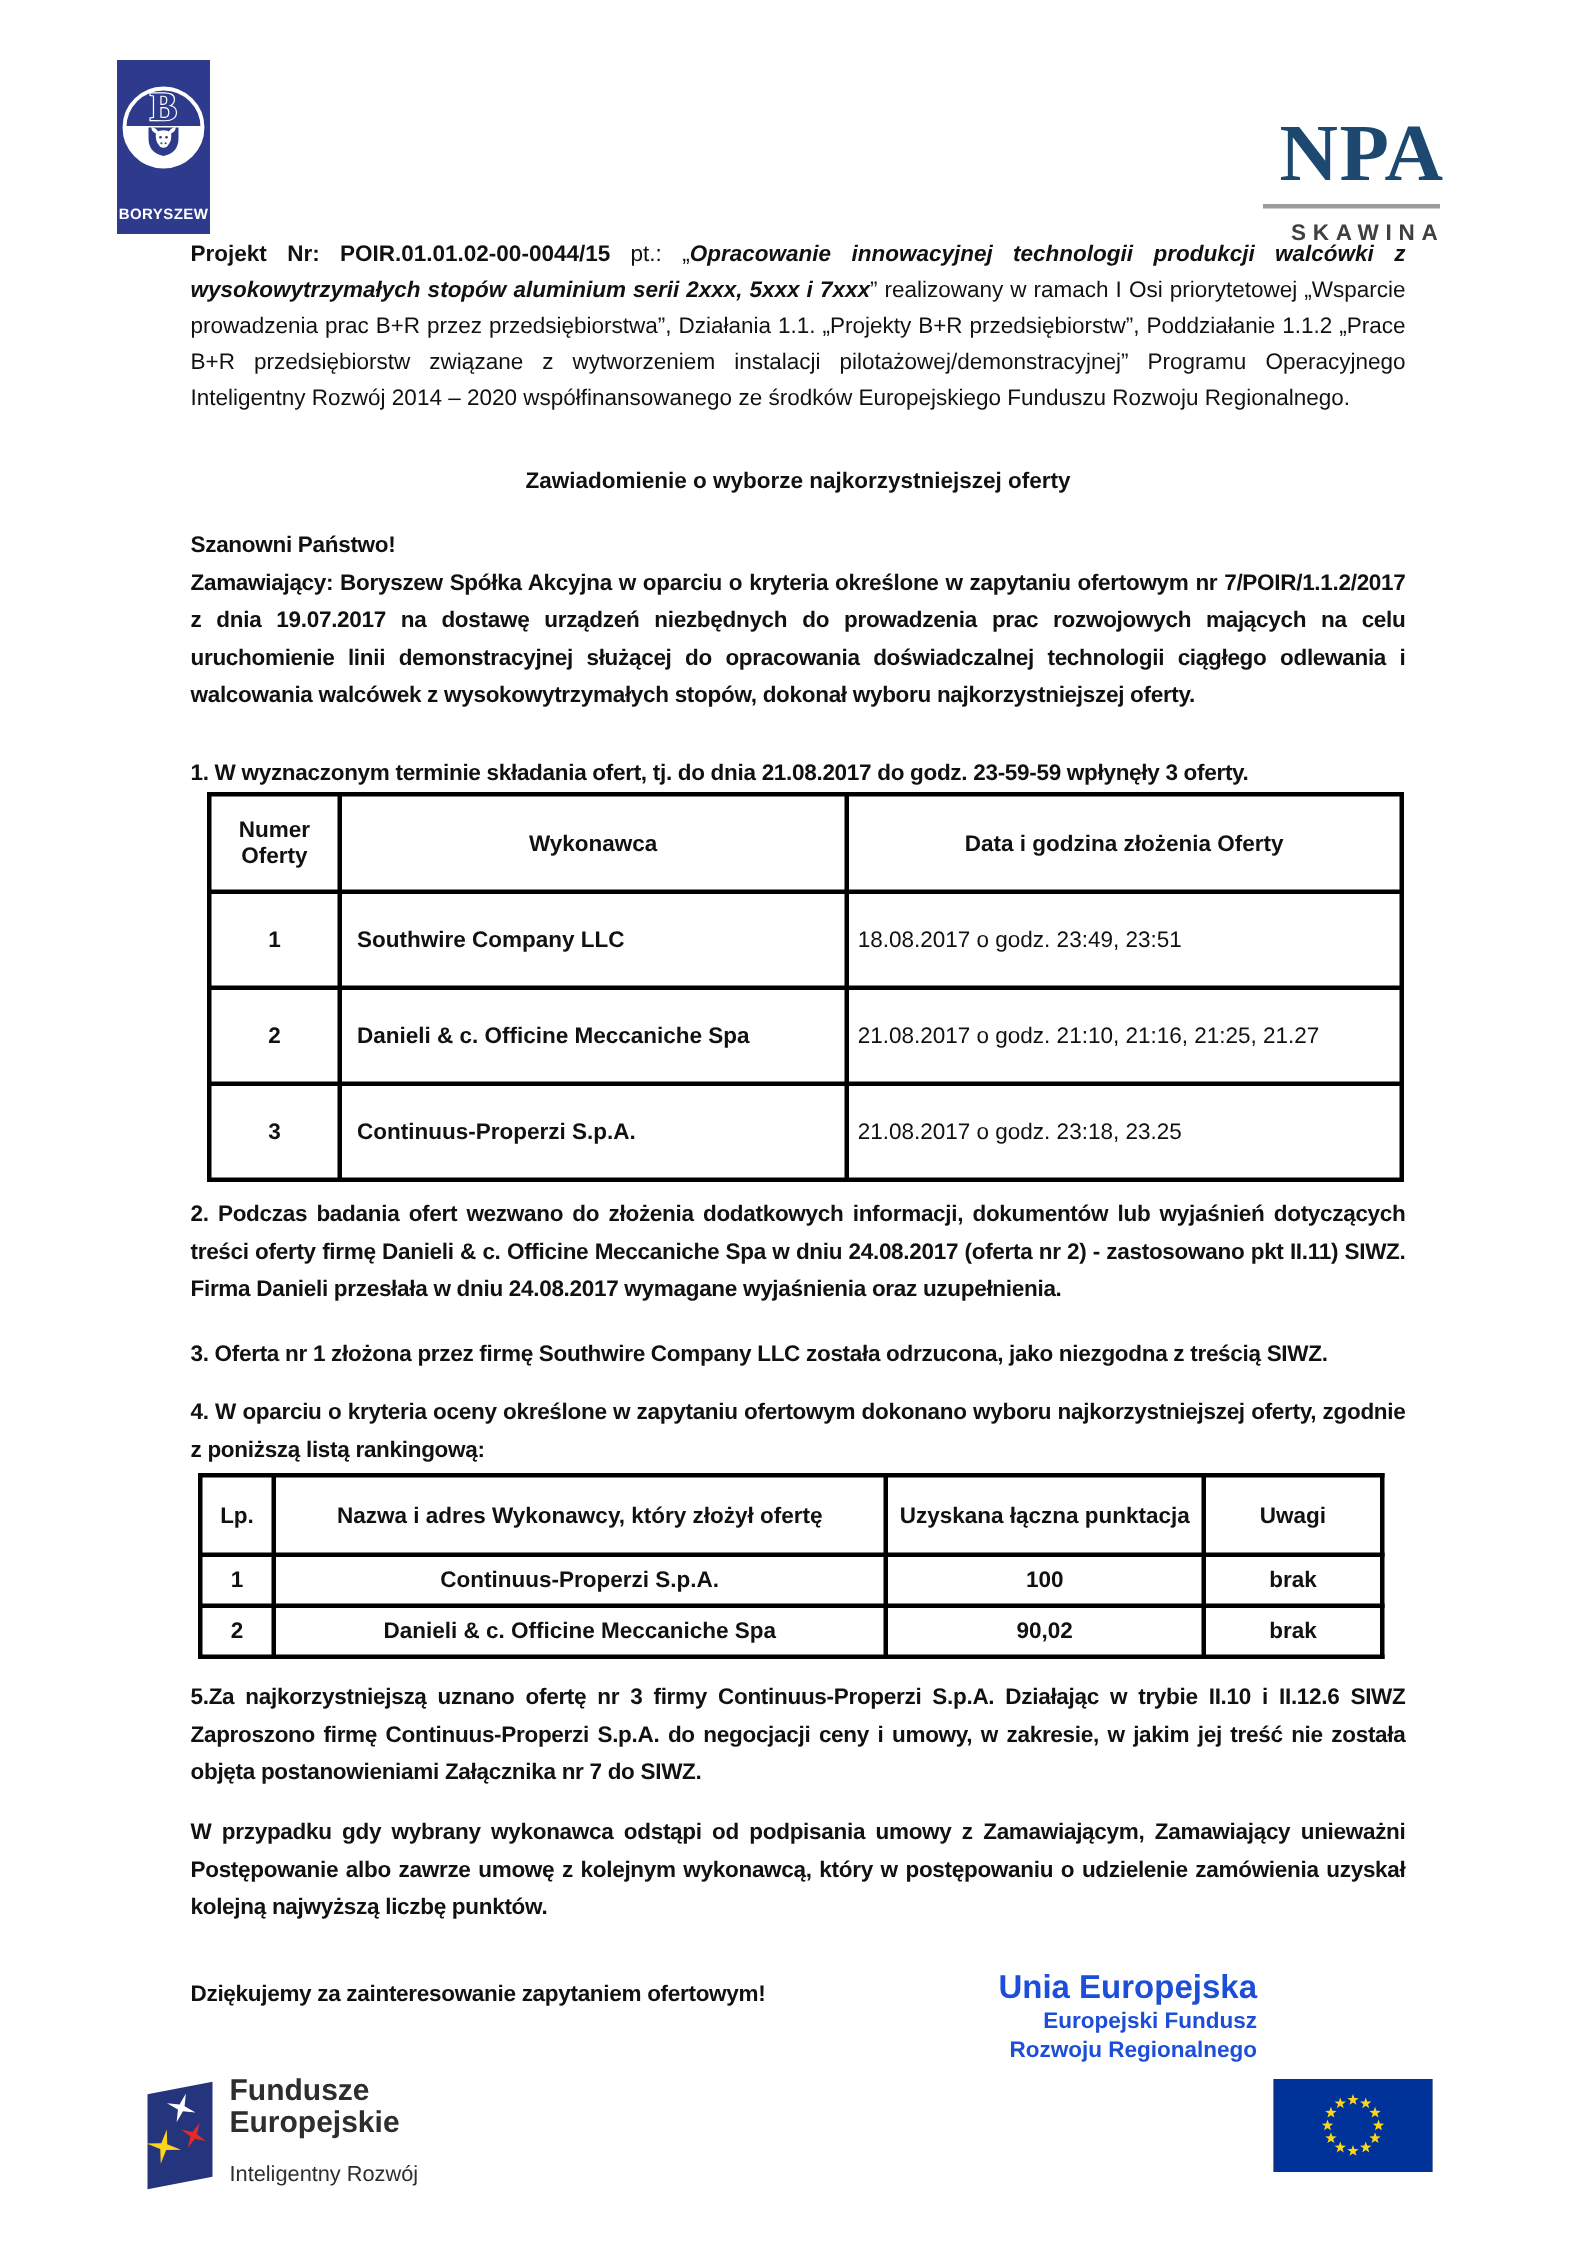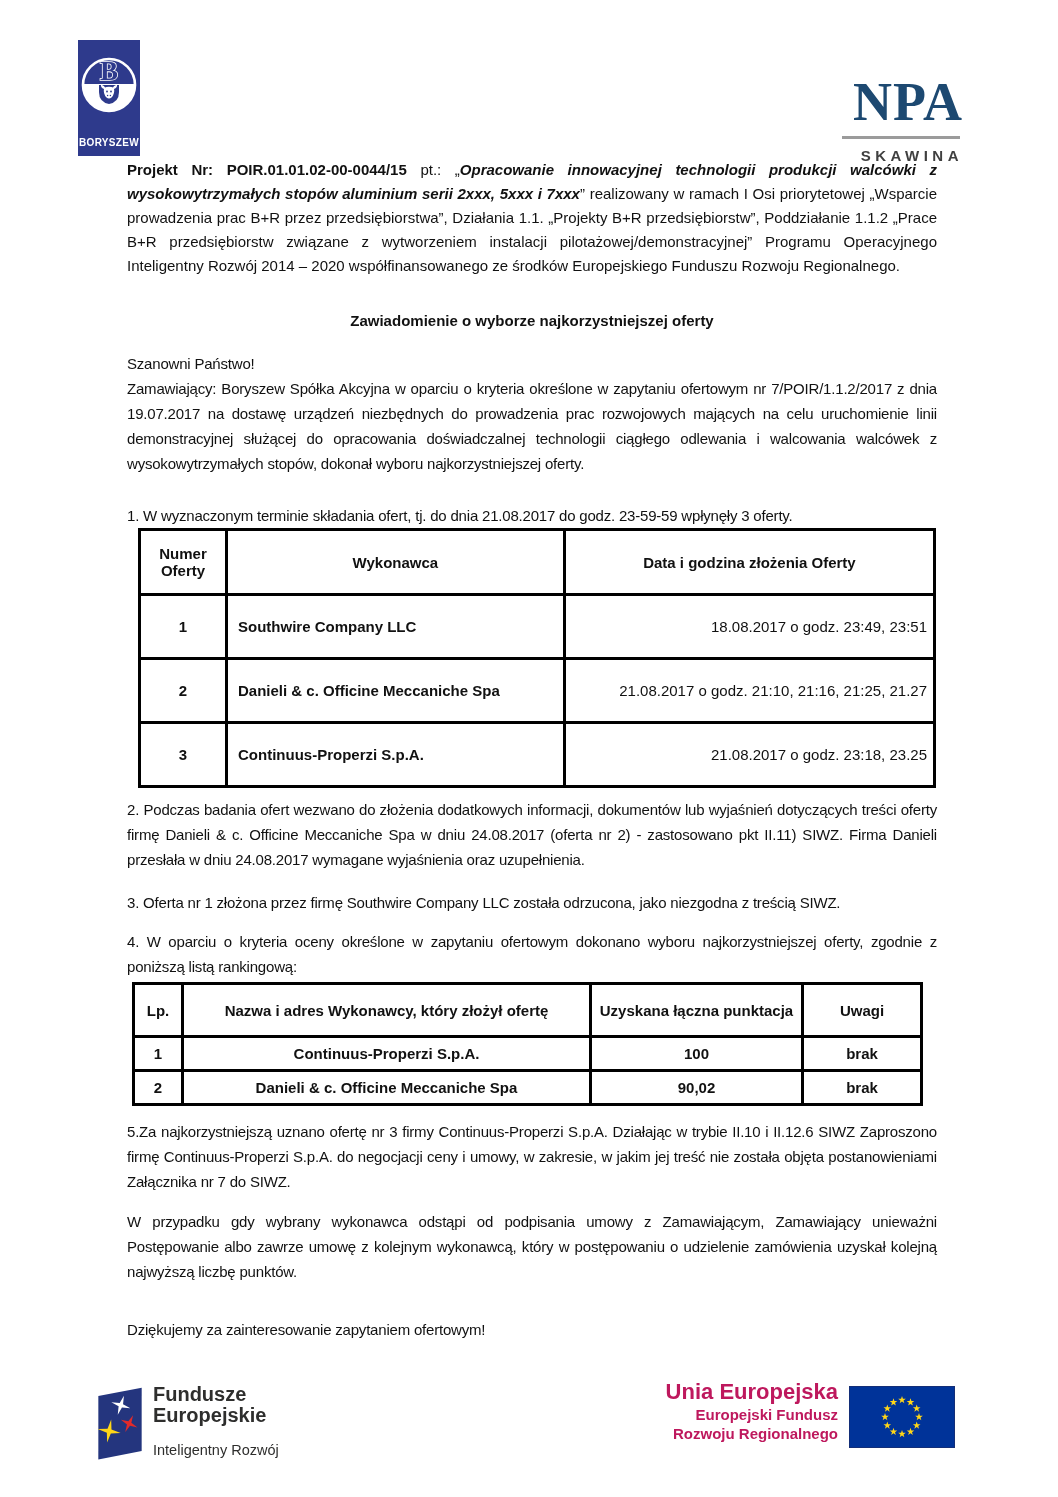--- a/index.html
+++ b/index.html
@@ -10,21 +10,21 @@
   .boryszew-logo{position:absolute;left:78px;top:40px;width:62px;height:116px;}
   .npa-logo{position:absolute;left:839px;top:56px;width:124px;text-align:right;margin-top:20px;}
   .npa-title{font-family:"Liberation Serif",serif;font-weight:700;font-size:54px;
              line-height:52px;color:#1d4971;letter-spacing:1px;}
   .npa-divider{border-top:3px solid #9b9b9b;margin:8px 3px 8px 3px;}
   .npa-sub{font-size:15px;font-weight:700;letter-spacing:4.5px;color:#404040;margin-left:4px;}
 
   
   .block{position:absolute;left:127px;width:810px;font-size:15px;line-height:24px;}
   .justify{text-align:justify;}
-  .bold{font-weight:400;letter-spacing:-0.2px;}
+  .bold{font-weight:700;letter-spacing:-0.2px;}
   .intro{top:158px;}
   .intro .seg-bold{font-weight:700;}
   .intro .seg-bi{font-weight:700;font-style:italic;}
   .doc-heading{top:309px;text-align:center;font-weight:700;}
   .greeting{top:351px;line-height:25px;}
   .item1{top:504px;}
   .item2{top:797px;line-height:25px;}
   .item3{top:890px;line-height:25px;}
   .item4{top:929px;line-height:25px;}
   .item5{top:1119px;line-height:25px;}
@@ -36,36 +36,36 @@
   th,td{border:3px solid #000;vertical-align:middle;padding:2px 6px;font-size:15px;}
   th{font-weight:700;text-align:center;}
   .offers-table{left:138px;top:528px;width:798px;}
   .offers-table th{height:58px;}
   .offers-table td{height:57px;}
   .col-num{width:86px;}
   .col-company{width:334px;}
   .col-date{width:366px;}
   .t1-num{text-align:center;font-weight:700;}
   .t1-company{text-align:left;font-weight:700;padding-left:10px;}
-  .t1-date{text-align:right;font-weight:400;}
+  .t1-date{text-align:left;font-weight:400;}
 
   .ranking-table{left:132px;top:982px;width:651px;}
   .ranking-table th{height:46px;}
   .ranking-table td{height:27px;font-weight:700;text-align:center;}
   .col-lp{width:49px;}
   .col-name{width:408px;}
   .col-points{width:212px;}
   .col-remarks{width:119px;}
 
   
   .fe-flag{position:absolute;left:95px;top:1380px;}
   .fe-text{position:absolute;left:153px;top:1384px;color:#2e2e2d;}
   .fe-title{font-size:20px;line-height:21px;font-weight:700;}
   .fe-sub{font-size:14.5px;font-weight:400;margin-top:16px;}
-  .ue-text{position:absolute;right:220px;top:1379px;width:340px;text-align:right;color:#be185d;}
+  .ue-text{position:absolute;right:220px;top:1312px;width:340px;text-align:right;color:#1d4ed8;}
   .ue-title{font-size:22px;line-height:26px;font-weight:700;}
   .ue-sub{font-size:15px;line-height:19px;font-weight:700;}
   .eu-flag{position:absolute;left:849px;top:1386px;}
 </style>
 </head>
 <body>
 
 <div class="page">
 
   <div class="boryszew-logo">

